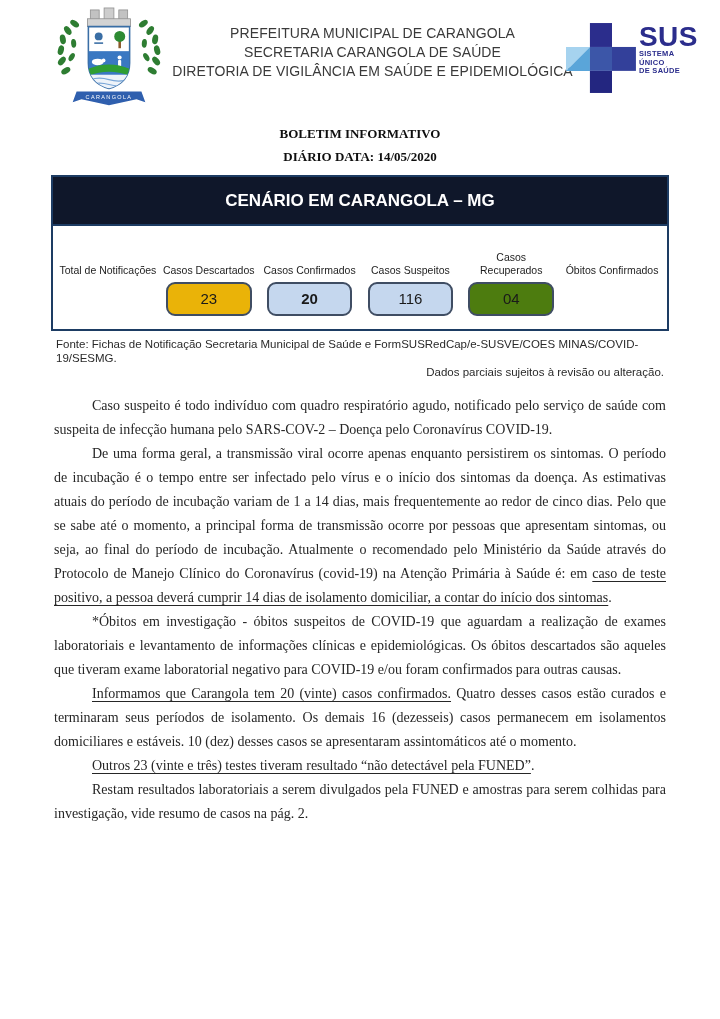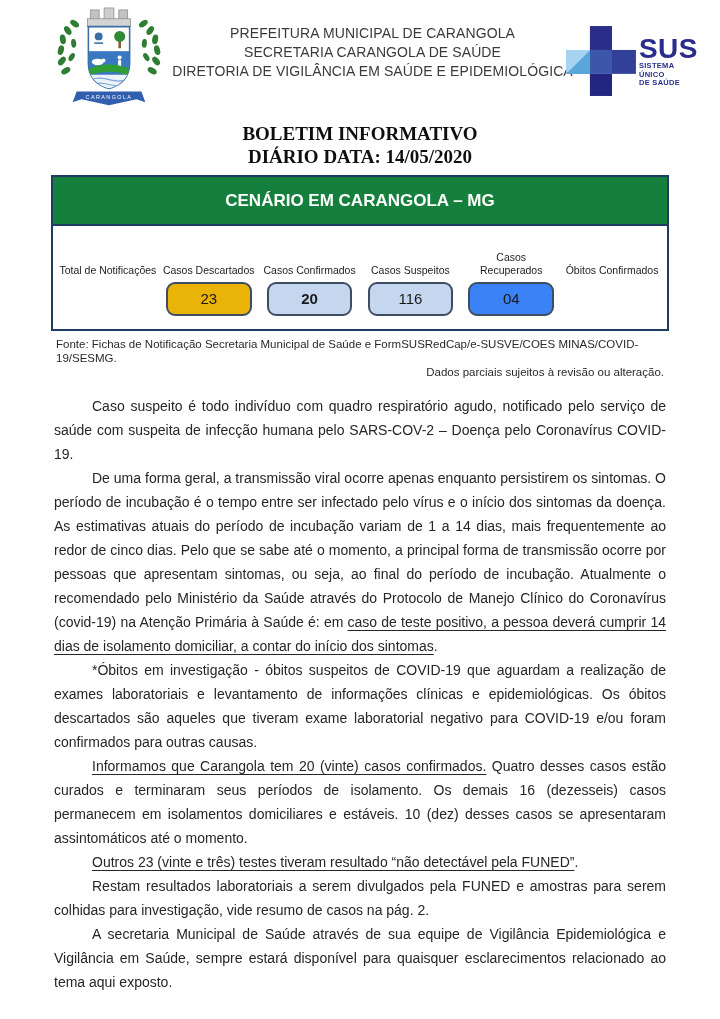--- a/index.html
+++ b/index.html
@@ -14,33 +14,33 @@
   .header { position:relative; height:118px; }
   .coat { position:absolute; left:34px; top:6px; width:118px; height:108px; }
   .org {
     position:absolute; left:145px; right:120px; top:24px;
     text-align:center; font-size:14px; line-height:19px; color:#3a3a3a;
     letter-spacing:0.1px;
   }
   .org div { white-space:nowrap; }
   .sus {
     position:absolute; right:6px; top:22px; width:132px; height:78px;
-    display:flex; align-items:center; gap:3px;
+    display:flex; align-items:flex-start; gap:3px;
   }
   .sus-textcol { display:flex; flex-direction:column; padding-top:2px; }
   .sus-acronym {
     font-size:28px; font-weight:bold; color:#2b2d8c; line-height:26px; letter-spacing:0.5px;
   }
   .sus-sub { font-size:7.5px; font-weight:bold; color:#2b2d8c; line-height:8.5px; letter-spacing:0.3px; }
 
   
   .doc-title {
     margin-top:4px; text-align:center;
     font-family:"Liberation Serif", serif; font-weight:bold;
-    font-size:19px; line-height:23px; color:#0f0f0f;
+    font-size:13px; line-height:23px; color:#0f0f0f;
   }
 
   
   .scenario { margin:7px 35px 0; border:2px solid #1d3c63; background:#ffffff; }
   .banner {
     text-align:center; font-weight:bold; font-size:17px; line-height:25px;
     padding:11px 0; border-bottom:2px solid #1d3c63;
   }
   .stats-row { display:flex; padding:24px 8px 13px; gap:7px; }
   .stat-cell { flex:1; text-align:center; min-width:0; }
@@ -59,21 +59,21 @@
 
   
   .source { margin:6px 40px 0; font-size:11.5px; line-height:14px; color:#2a2a2a; }
   .source .src-line2 { padding-left:9px;text-align:right; }
 
   
   .body-text {
     margin:15px 38px 0; font-size:14px; line-height:24px;
     text-align:justify; color:#262626;
   }
-  .body-text p { margin:0; text-indent:38px; }
+  .body-text p { margin:0; text-indent:38px;font-family:Liberation Serif, serif; }
   .u { text-decoration:underline; text-underline-offset:3px; }
 </style>
 </head>
 <body>
 
 <div class="page">
 
   <header class="header">
 
     <div class="coat">
@@ -165,57 +165,56 @@
       </div>
     </div>
   </header>
 
   <div class="doc-title">
     <div>BOLETIM INFORMATIVO</div>
     <div>DIÁRIO DATA: 14/05/2020</div>
   </div>
 
   <section class="scenario">
-    <div class="banner" id="banner" style="background: #15803d; color: rgb(255, 255, 255);">
+    <div class="banner" id="banner" style="background: #0f172a; color: rgb(255, 255, 255);">
       <div>CENÁRIO EM CARANGOLA – MG</div>
     </div>
     <div class="stats-row">
         <div class="stat-cell">
           <div class="stat-label">Total de Notificações</div>
         </div>
         <div class="stat-cell">
           <div class="stat-label">Casos Descartados</div>
           <div class="stat-box" style="background: #eab308; border-color: rgb(63, 77, 99);">23</div>
         </div>
         <div class="stat-cell">
           <div class="stat-label">Casos Confirmados</div>
           <div class="stat-box bold" style="background: rgb(197, 215, 238); border-color: rgb(63, 77, 99);">20</div>
         </div>
         <div class="stat-cell">
           <div class="stat-label">Casos Suspeitos</div>
           <div class="stat-box" style="background: rgb(197, 215, 238); border-color: rgb(63, 77, 99);">116</div>
         </div>
         <div class="stat-cell">
           <div class="stat-label">Casos Recuperados</div>
-          <div class="stat-box" style="background: #3b82f6; border-color: rgb(63, 77, 99);">04</div>
+          <div class="stat-box" style="background: #4d7c0f; border-color: rgb(63, 77, 99);">04</div>
         </div>
         <div class="stat-cell">
           <div class="stat-label">Óbitos Confirmados</div>
         </div>
       </div>
   </section>
 
   <div class="source">
     <div>Fonte: Fichas de Notificação Secretaria Municipal de Saúde e FormSUSRedCap/e-SUSVE/COES MINAS/COVID-19/SESMG.</div>
     <div class="src-line2">Dados parciais sujeitos à revisão ou alteração.</div>
   </div>
 
   <main class="body-text">
       <p><span>Caso suspeito é todo indivíduo com quadro respiratório agudo, notificado pelo serviço de saúde com suspeita de infecção humana pelo SARS-COV-2 – Doença pelo Coronavírus COVID-19.</span></p>
       <p><span>De uma forma geral, a transmissão viral ocorre apenas enquanto persistirem os sintomas. O período de incubação é o tempo entre ser infectado pelo vírus e o início dos sintomas da doença. As estimativas atuais do período de incubação variam de 1 a 14 dias, mais frequentemente ao redor de cinco dias. Pelo que se sabe até o momento, a principal forma de transmissão ocorre por pessoas que apresentam sintomas, ou seja, ao final do período de incubação. Atualmente o recomendado pelo Ministério da Saúde através do Protocolo de Manejo Clínico do Coronavírus (covid-19) na Atenção Primária à Saúde é: em </span><span class="u">caso de teste positivo, a pessoa deverá cumprir 14 dias de isolamento domiciliar, a contar do início dos sintomas</span><span>.</span></p>
       <p><span>*Óbitos em investigação - óbitos suspeitos de COVID-19 que aguardam a realização de exames laboratoriais e levantamento de informações clínicas e epidemiológicas. Os óbitos descartados são aqueles que tiveram exame laboratorial negativo para COVID-19 e/ou foram confirmados para outras causas.</span></p>
       <p><span class="u">Informamos que Carangola tem 20 (vinte) casos confirmados.</span><span> Quatro desses casos estão curados e terminaram seus períodos de isolamento. Os demais 16 (dezesseis) casos permanecem em isolamentos domiciliares e estáveis.  10 (dez) desses casos se apresentaram assintomáticos até o momento.</span></p>
       <p><span class="u">Outros 23 (vinte e três) testes tiveram resultado “não detectável pela FUNED”</span><span>.</span></p>
       <p><span>Restam resultados laboratoriais a serem divulgados pela FUNED e amostras para serem colhidas para investigação, vide resumo de casos na pág. 2.</span></p>
-      <p><span>A secretaria Municipal de Saúde através de sua equipe de Vigilância Epidemiológica e Vigilância em Saúde, sempre estará disponível para quaisquer esclarecimentos relacionado ao tema aqui exposto.</span></p>
     </main>
 
 </div>
 
 </body></html>

